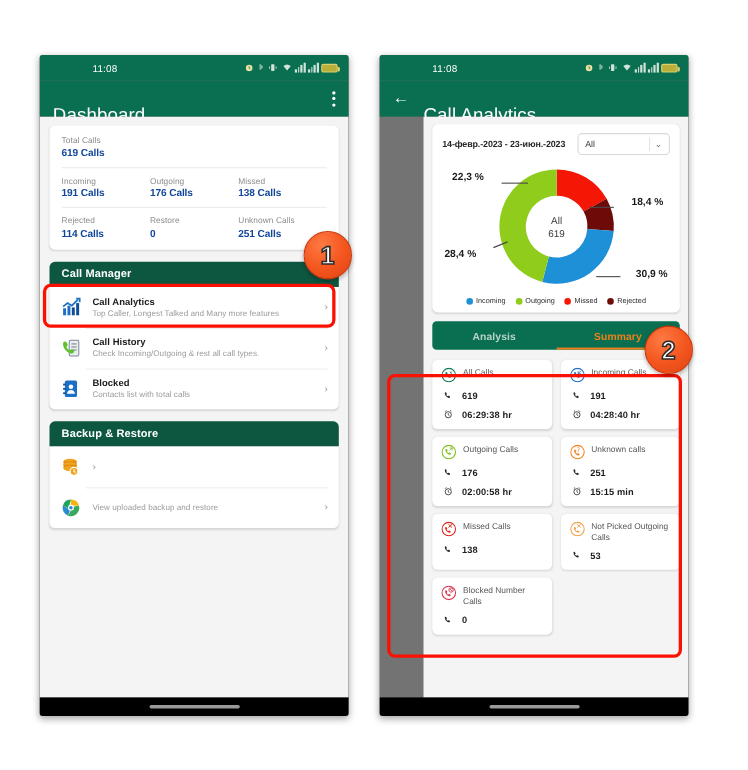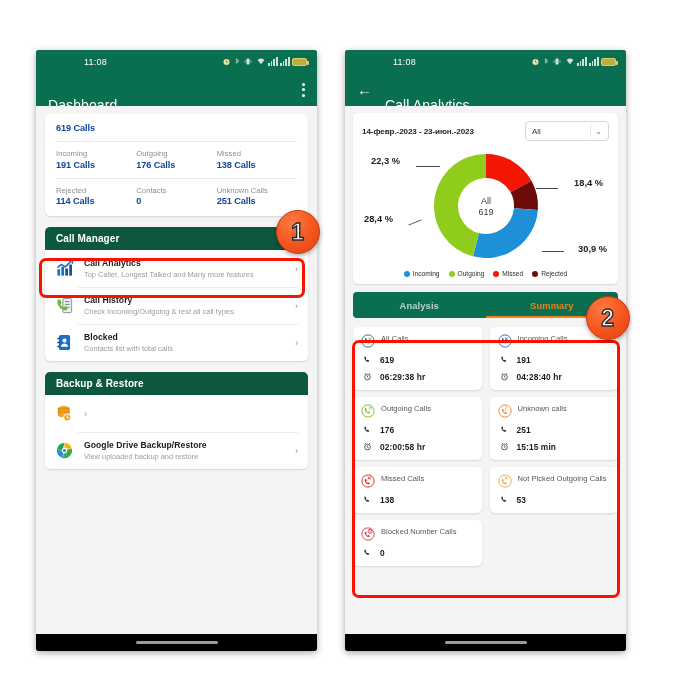--- a/index.html
+++ b/index.html
@@ -44,21 +44,21 @@
   .bars { display: flex; align-items: flex-end; gap: 1px; height: 9px; }
   .bars i { display: block; width: 1.6px; background: #cfe3da; }
   .bars i:nth-child(1){height:3px}.bars i:nth-child(2){height:5px}
   .bars i:nth-child(3){height:7px}.bars i:nth-child(4){height:9px}
 
   
   .appbar {
     height: 33px; background: #0a6e50; color: #fff; flex: none;
     display: flex; align-items: center; padding: 0 12px; gap: 13px;
   }
-  .appbar-title { font-size: 14px; font-weight: 400; letter-spacing: .1px; margin-top: 31px; }
+  .appbar-title { font-size: 17px; font-weight: 400; letter-spacing: .1px; margin-top: 31px; }
   .back-arrow { font-size: 15px; line-height: 1; cursor: pointer; }
   .kebab { margin-left: auto; display: flex; flex-direction: column; gap: 2.5px; cursor: pointer; }
   .kebab span { width: 3px; height: 3px; border-radius: 50%; background: #fff; display: block; }
 
   
   .screen { flex: 1; overflow: hidden; position: relative; }
   .navbar { height: 17px; background: #000; flex: none; display: flex; align-items: center; justify-content: center; }
   .navpill { width: 82px; height: 2.5px; border-radius: 2px; background: #9a9a9a; }
 
   
@@ -86,37 +86,37 @@
   .litem + .litem:before {
     content: ""; position: absolute; left: 33px; right: 10px; top: 0; height: 1px; background: #ededed;
   }
   .litem-ic { width: 21px; height: 21px; flex: none; display: flex; align-items: center; justify-content: center; }
   .litem-txt { flex: 1; min-width: 0; }
   .litem-t { font-size: 8.6px; font-weight: bold; color: #1b1b1b; letter-spacing: .05px; }
   .litem-s { font-size: 7.4px; color: #9b9b9b; margin-top: 1.5px; letter-spacing: .02px; }
   .chev { color: #8b8b8b; font-size: 9px; flex: none; }
 
   
-  .r-body { padding: 7px 8px 0; background: #f4f4f4; height: 100%; display: flex; flex-direction: column; }
+  .r-body { padding: 7px 8px 0; background: #f4f4f4; height: 100%; display: flex; flex-direction: column; margin-left: 40px; }
   .chart-card { padding: 8px 9px 7px; }
   .chart-top { display: flex; align-items: center; justify-content: space-between; }
   .daterange { font-size: 8.1px; font-weight: bold; color: #262626; letter-spacing: -.1px; }
   .dd {
     width: 84px; height: 20px; border: 1px solid #d8d8d8; border-radius: 4px;
     display: flex; align-items: center; padding: 0 6px; font-size: 8px; color: #3a3a3a;
     background: #fff; cursor: pointer; position: relative;
   }
   .dd-sep { position: absolute; right: 17px; top: 3px; bottom: 3px; width: 1px; background: #e4e4e4; }
   .dd-ch { margin-left: auto; font-size: 8px; color: #6d6d6d; }
   .donut-area { position: relative; height: 122px; margin-top: 4px; }
   .donut-svg { position: absolute; left: 50%; top: 0; transform: translateX(-50%); }
   .pct { position: absolute; font-size: 9.3px; font-weight: bold; color: #1a1a1a; white-space: nowrap; }
   .p223 { left: 9px;  top: 11px; }
   .p184 { right: 6px; top: 33px; }
-  .p284 { left: 2px;  top: 69px; }
+  .p284 { left: 2px;  top: 81px; }
   .p309 { right: 2px; top: 99px; }
   .leadline { position: absolute; background: #4a4a4a; height: 1px; }
   .legend { display: flex; align-items: center; justify-content: center; gap: 9px; margin-top: 3px; }
   .lg { display: flex; align-items: center; gap: 3px; font-size: 6.6px; color: #2c2c2c; }
   .lgdot { width: 6px; height: 6px; border-radius: 50%; display: block; }
 
   .tabs { display: flex; background: #0a6e50; border-radius: 4px; margin-top: 8px; overflow: hidden; flex: none; }
   .tab {
     flex: 1; text-align: center; padding: 8px 0 7px; font-size: 9.4px; font-weight: bold;
     color: #b9d3c9; cursor: pointer; position: relative; letter-spacing: .1px;
@@ -202,20 +202,21 @@
           <span></span>
           <span></span>
         </div>
     </div>
 
     <div class="screen">
       <div class="l-body">
 
         <div class="card totals">
           <div class="tcell">
+            <div class="tlabel">Total Calls</div>
             <div class="tvalue">619 Calls</div>
           </div>
           <div class="tdivider"></div>
           <div class="trow">
             <div class="tcell">
               <div class="tlabel">Incoming</div>
               <div class="tvalue">191 Calls</div>
             </div>
             <div class="tcell">
               <div class="tlabel">Outgoing</div>
@@ -226,21 +227,21 @@
               <div class="tvalue">138 Calls</div>
             </div>
           </div>
           <div class="tdivider"></div>
           <div class="trow">
             <div class="tcell">
               <div class="tlabel">Rejected</div>
               <div class="tvalue">114 Calls</div>
             </div>
             <div class="tcell">
-              <div class="tlabel">Contacts</div>
+              <div class="tlabel">Restore</div>
               <div class="tvalue">0</div>
             </div>
             <div class="tcell">
               <div class="tlabel">Unknown Calls</div>
               <div class="tvalue">251 Calls</div>
             </div>
           </div>
         </div>
 
         <div class="section-wrap">
@@ -328,21 +329,20 @@
                   <circle cx="12" cy="12" r="9.5" fill="#f4f6f4"></circle>
                   <path d="M12 2.5A9.5 9.5 0 002.8 9.8l6.4 3.3z" fill="#1ea45c"></path>
                   <path d="M21.2 9.8A9.5 9.5 0 0012 2.5v7.1z" fill="#f5b50a"></path>
                   <path d="M2.8 9.8a9.5 9.5 0 006 11.4l2.2-6.8z" fill="#2a8ccf"></path>
                   <path d="M8.8 21.2a9.5 9.5 0 0012.4-11.4l-7.2 1.3z" fill="#39a85b"></path>
                   <circle cx="12" cy="12" r="3.4" fill="#fff"></circle>
                   <circle cx="12" cy="12" r="2" fill="#2a8ccf"></circle>
                 </svg>
               </span>
               <span class="litem-txt">
-                <span class="litem-t" style="display:block">Google Drive Backup/Restore</span>
                 <span class="litem-s" style="display:block">View uploaded backup and restore</span>
               </span>
               <span class="chev">›</span>
             </div>
 
           </div>
         </div>
 
       </div>
     </div>

